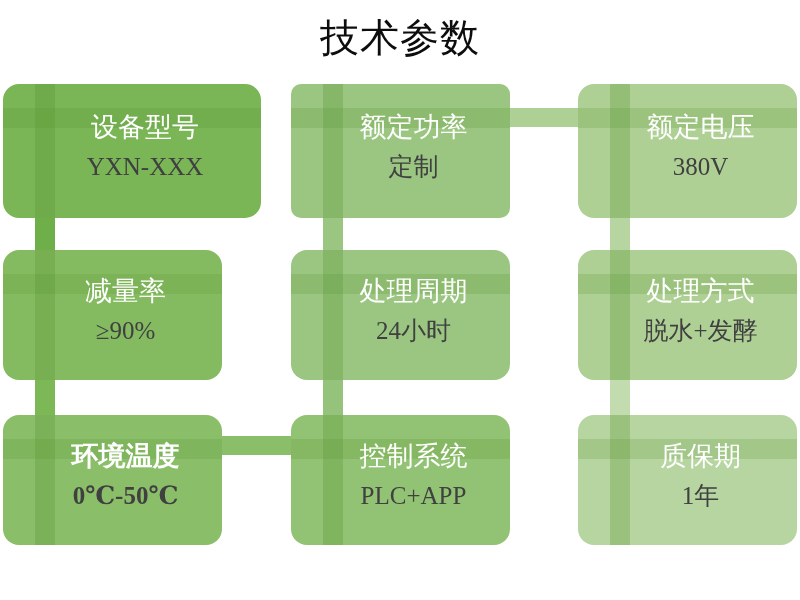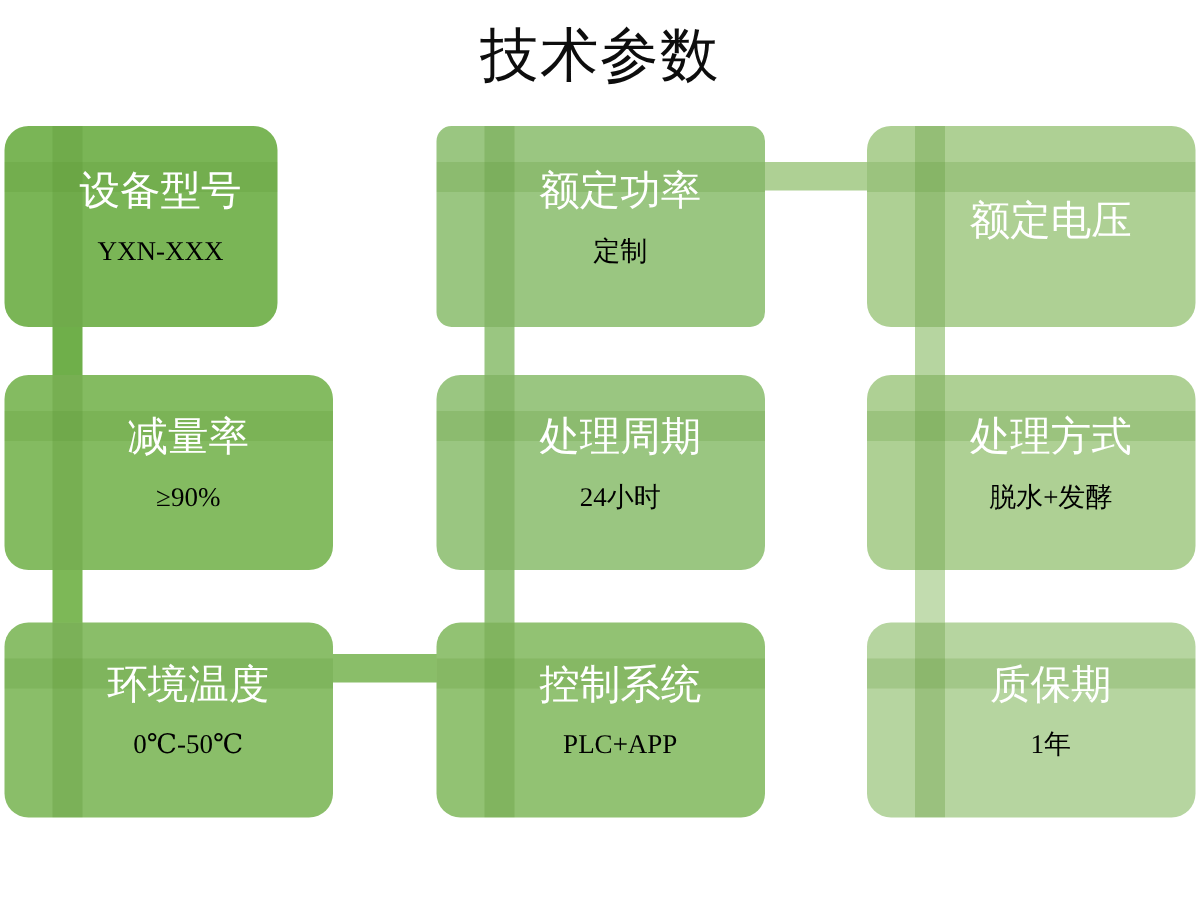--- a/index.html
+++ b/index.html
@@ -85,23 +85,23 @@
     box-sizing: border-box;
   }
   .card-label {
     font-size: 27px;
     line-height: 36px;
     color: #ffffff;
     white-space: nowrap;
     font-family: "Liberation Serif", "DejaVu Serif", serif;
   }
   .card-value {
-    font-size: 18px;
+    font-size: 25px;
     line-height: 36px;
-    color: #000000;
+    color: #404040;
     white-space: nowrap;
     margin-top: 4px;
     font-family: "Liberation Serif", "DejaVu Serif", serif;
   }
 </style>
 </head>
 <body>
 
 <div class="slide">
 
@@ -112,41 +112,42 @@
       <div class="conn" style="left: 35px; top: 374px; width: 20px; height: 48px; background: rgb(125, 184, 87);"></div>
       <div class="conn" style="left: 323px; top: 210px; width: 20px; height: 48px; background: rgb(154, 198, 129);"></div>
       <div class="conn" style="left: 323px; top: 374px; width: 20px; height: 48px; background: rgb(149, 195, 123);"></div>
       <div class="conn" style="left: 610px; top: 210px; width: 20px; height: 48px; background: rgb(182, 213, 160);"></div>
       <div class="conn" style="left: 610px; top: 374px; width: 20px; height: 48px; background: rgb(194, 220, 175);"></div>
       <div class="conn" style="left: 500px; top: 108px; width: 90px; height: 19px; background: rgb(174, 208, 148);"></div>
       <div class="conn" style="left: 212px; top: 436px; width: 90px; height: 19px; background: rgb(138, 190, 105);"></div>
     </div>
 
   <div class="cards-layer">
-      <div class="card" style="left: 3px; top: 84px; width: 182px; height: 134px; background: rgb(122, 181, 86); opacity: 1;">
+      <div class="card" style="left: 3px; top: 84px; width: 258px; height: 134px; background: rgb(122, 181, 86); opacity: 1;">
         <div class="ribbon" style="left: 32px;"></div>
         <div class="ribbon-h" style="top: 24px;"></div>
         <div class="card-body">
           <div class="card-label">设备型号</div>
           <div class="card-value">YXN-XXX</div>
         </div>
       </div>
       <div class="card" style="left: 291px; top: 84px; width: 219px; height: 134px; background: rgb(154, 198, 129); opacity: 1; border-radius: 10px;">
         <div class="ribbon" style="left: 32px;"></div>
         <div class="ribbon-h" style="top: 24px;"></div>
         <div class="card-body">
           <div class="card-label">额定功率</div>
           <div class="card-value">定制</div>
         </div>
       </div>
       <div class="card" style="left: 578px; top: 84px; width: 219px; height: 134px; background: rgb(174, 208, 148); opacity: 1;">
         <div class="ribbon" style="left: 32px;"></div>
         <div class="ribbon-h" style="top: 24px;"></div>
         <div class="card-body">
           <div class="card-label">额定电压</div>
+          <div class="card-value">380V</div>
         </div>
       </div>
       <div class="card" style="left: 3px; top: 250px; width: 219px; height: 130px; background: rgb(132, 187, 97); opacity: 1; padding-left: 12px;">
         <div class="ribbon" style="left: 32px;"></div>
         <div class="ribbon-h" style="top: 24px;"></div>
         <div class="card-body">
           <div class="card-label">减量率</div>
           <div class="card-value">≥90%</div>
         </div>
       </div>
@@ -159,21 +160,21 @@
         </div>
       </div>
       <div class="card" style="left: 578px; top: 250px; width: 219px; height: 130px; background: rgb(174, 208, 148); opacity: 1;">
         <div class="ribbon" style="left: 32px;"></div>
         <div class="ribbon-h" style="top: 24px;"></div>
         <div class="card-body">
           <div class="card-label">处理方式</div>
           <div class="card-value">脱水+发酵</div>
         </div>
       </div>
-      <div class="card" style="left: 3px; top: 415px; width: 219px; height: 130px; background: rgb(138, 190, 105); opacity: 1;">
+      <div class="card" style="left: 3px; top: 415px; width: 219px; height: 130px; background: rgb(138, 190, 105); opacity: 1; font-weight: bold;">
         <div class="ribbon" style="left: 32px;"></div>
         <div class="ribbon-h" style="top: 24px;"></div>
         <div class="card-body">
           <div class="card-label">环境温度</div>
           <div class="card-value">0℃-50℃</div>
         </div>
       </div>
       <div class="card" style="left: 291px; top: 415px; width: 219px; height: 130px; background: rgb(146, 194, 115); opacity: 1; padding-left: 12px;">
         <div class="ribbon" style="left: 32px;"></div>
         <div class="ribbon-h" style="top: 24px;"></div>

